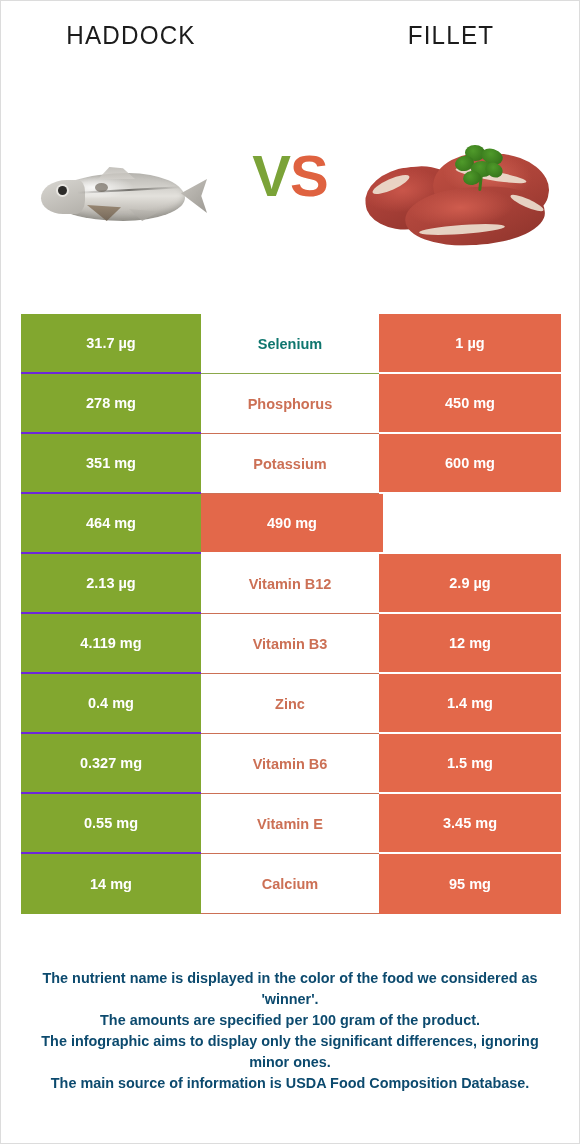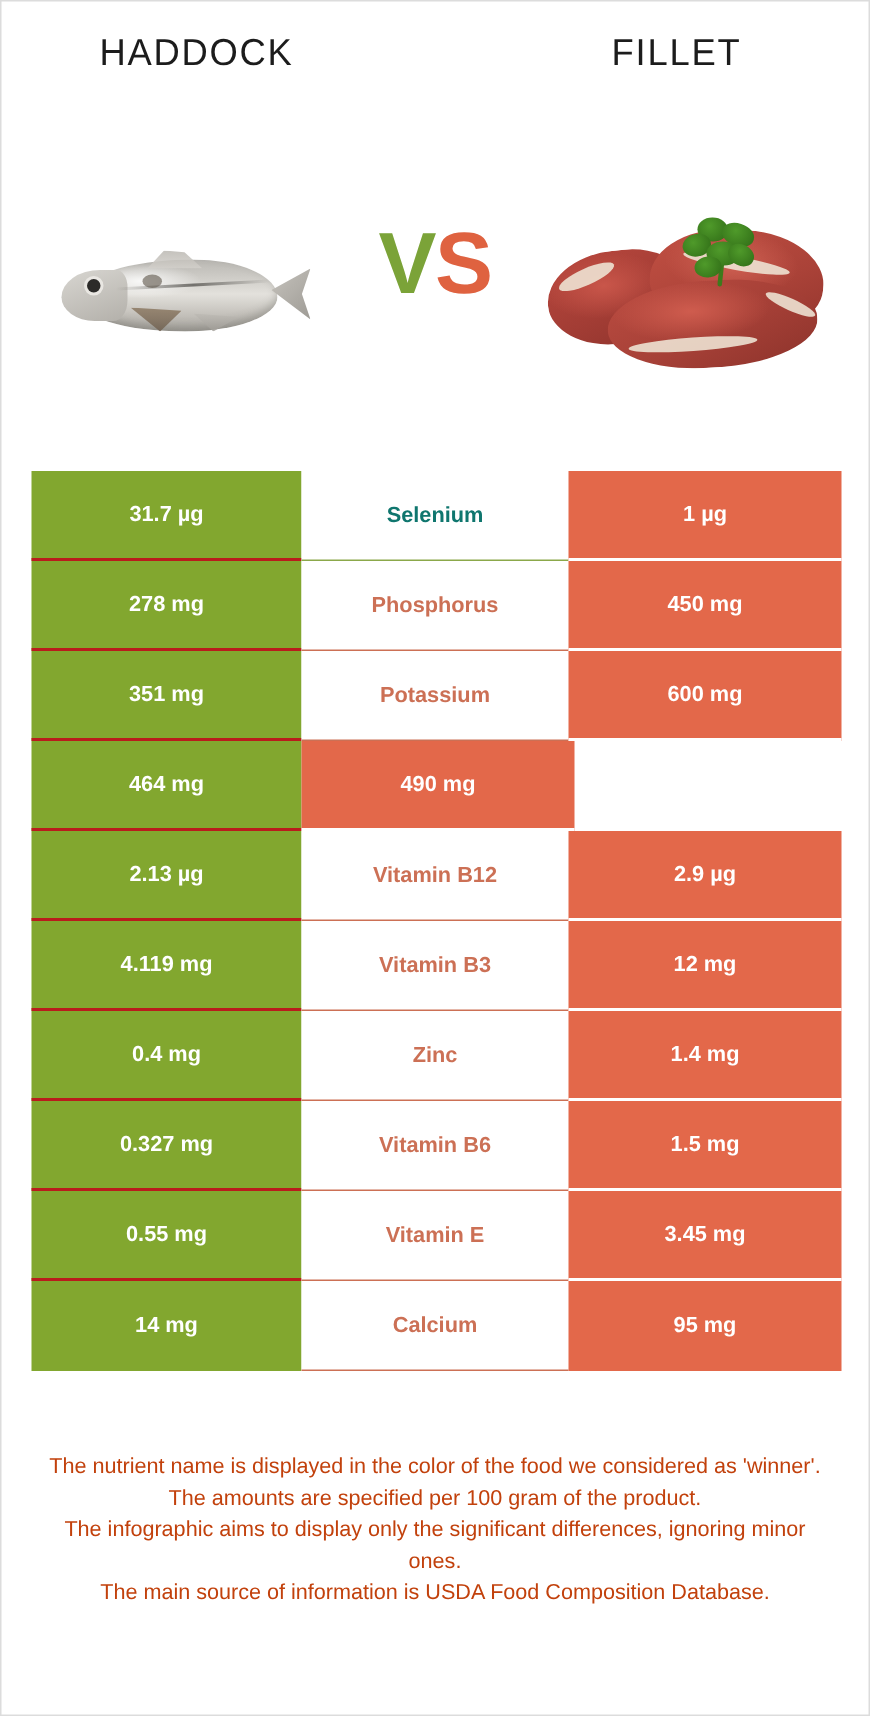--- a/index.html
+++ b/index.html
@@ -170,21 +170,21 @@
   .cell{
     display:flex;align-items:center;justify-content:center;
     font-size:14.5px;
     font-weight:700;
     box-sizing:border-box;
   }
   .cell-left{
     width:180px;
     background:#82a72f;
     color:#ffffff;
-    border-bottom:2px solid #b91c1c;
+    border-bottom:2px solid #6d28d9;
   }
   .cell-mid{
     width:178px;
     background:#ffffff;
     font-size:14.5px;
     font-weight:700;
   }
   .cell-right{
     width:182px;
     background:#e3684a;
@@ -196,26 +196,27 @@
 
   .cell-mid.win-green{color:#0f766e;border-bottom:1px solid #8ba84a;}
   .cell-mid.win-orange{color:#cc7055;border-bottom:1px solid #cc7055;}
 
   
   .footer{
     position:absolute;
     left:0;right:0;
     top:967px;
     text-align:center;
-    color:#c2410c;
+    color:#0c4a6e;
     font-size:14.4px;
     line-height:21px;
     padding:0 26px;
     box-sizing:border-box;
     font-family:"Liberation Sans", sans-serif;
+    font-weight:bold;
   }
   .footer p{margin:0;}
 </style>
 </head>
 <body>
 
 <div class="page">
 
   <div class="header">
     <div class="title title-left">HADDOCK</div>

